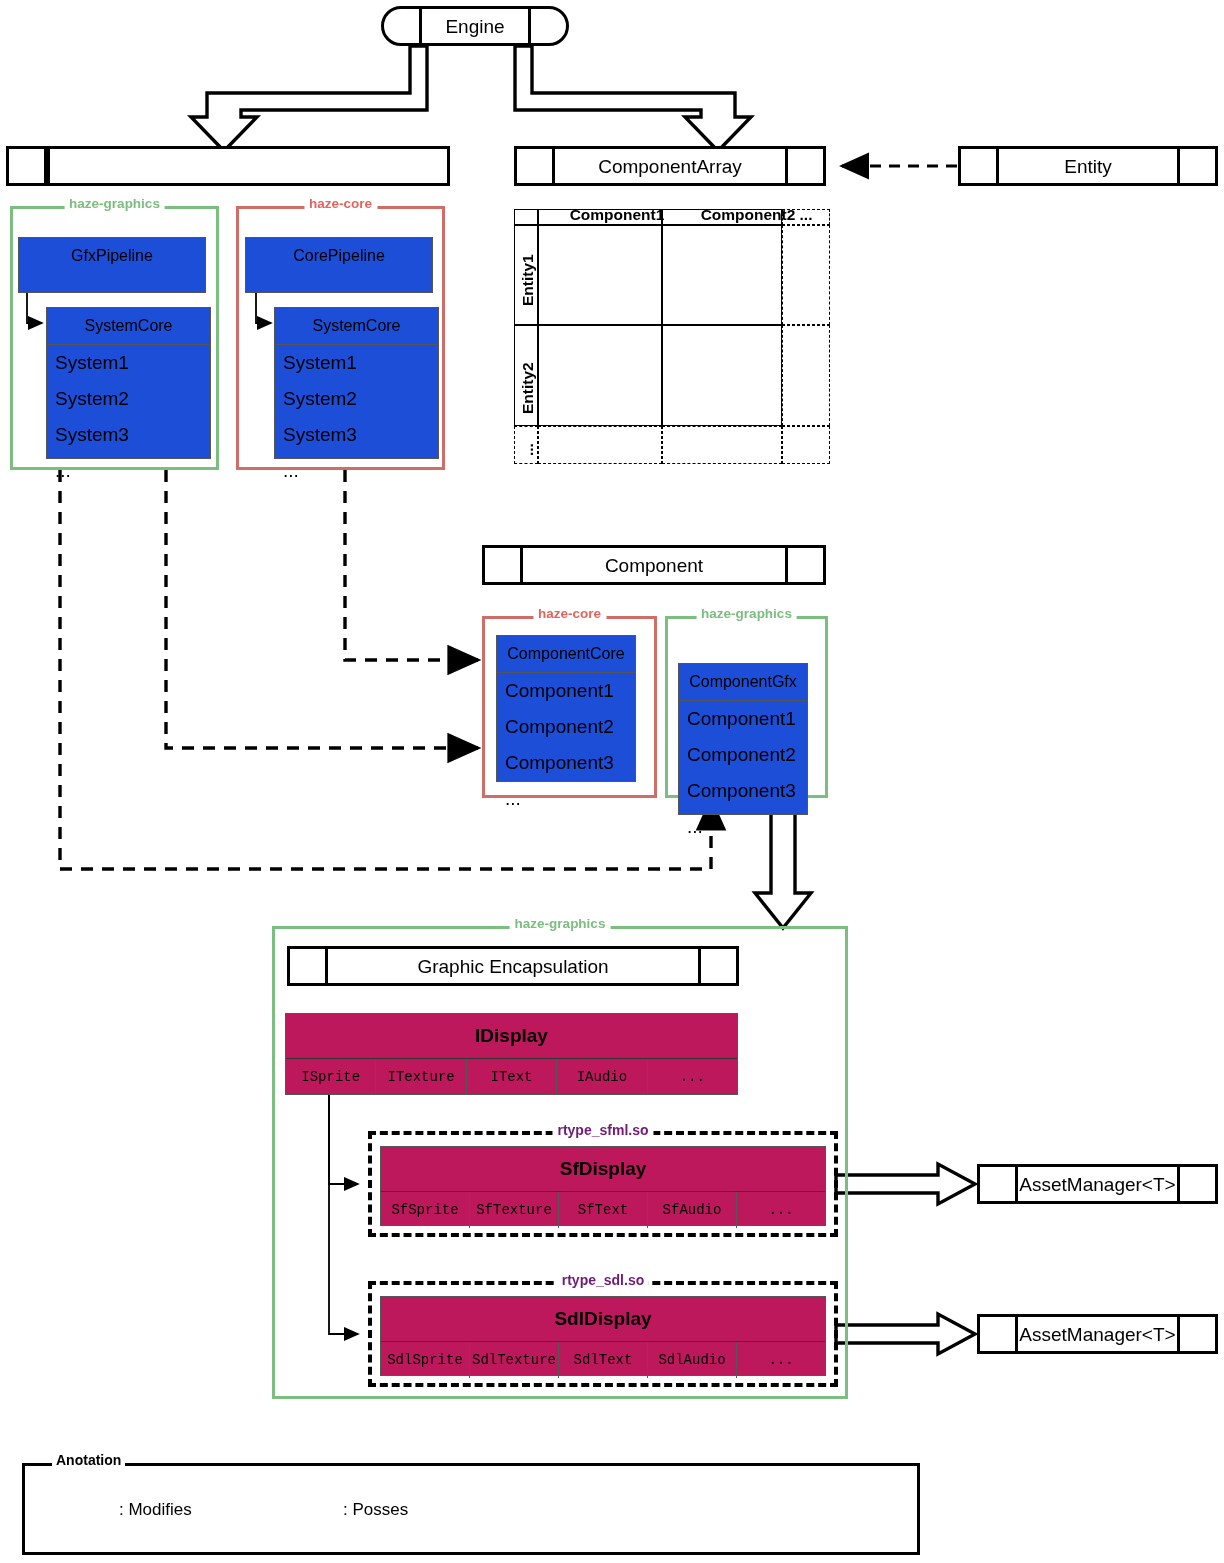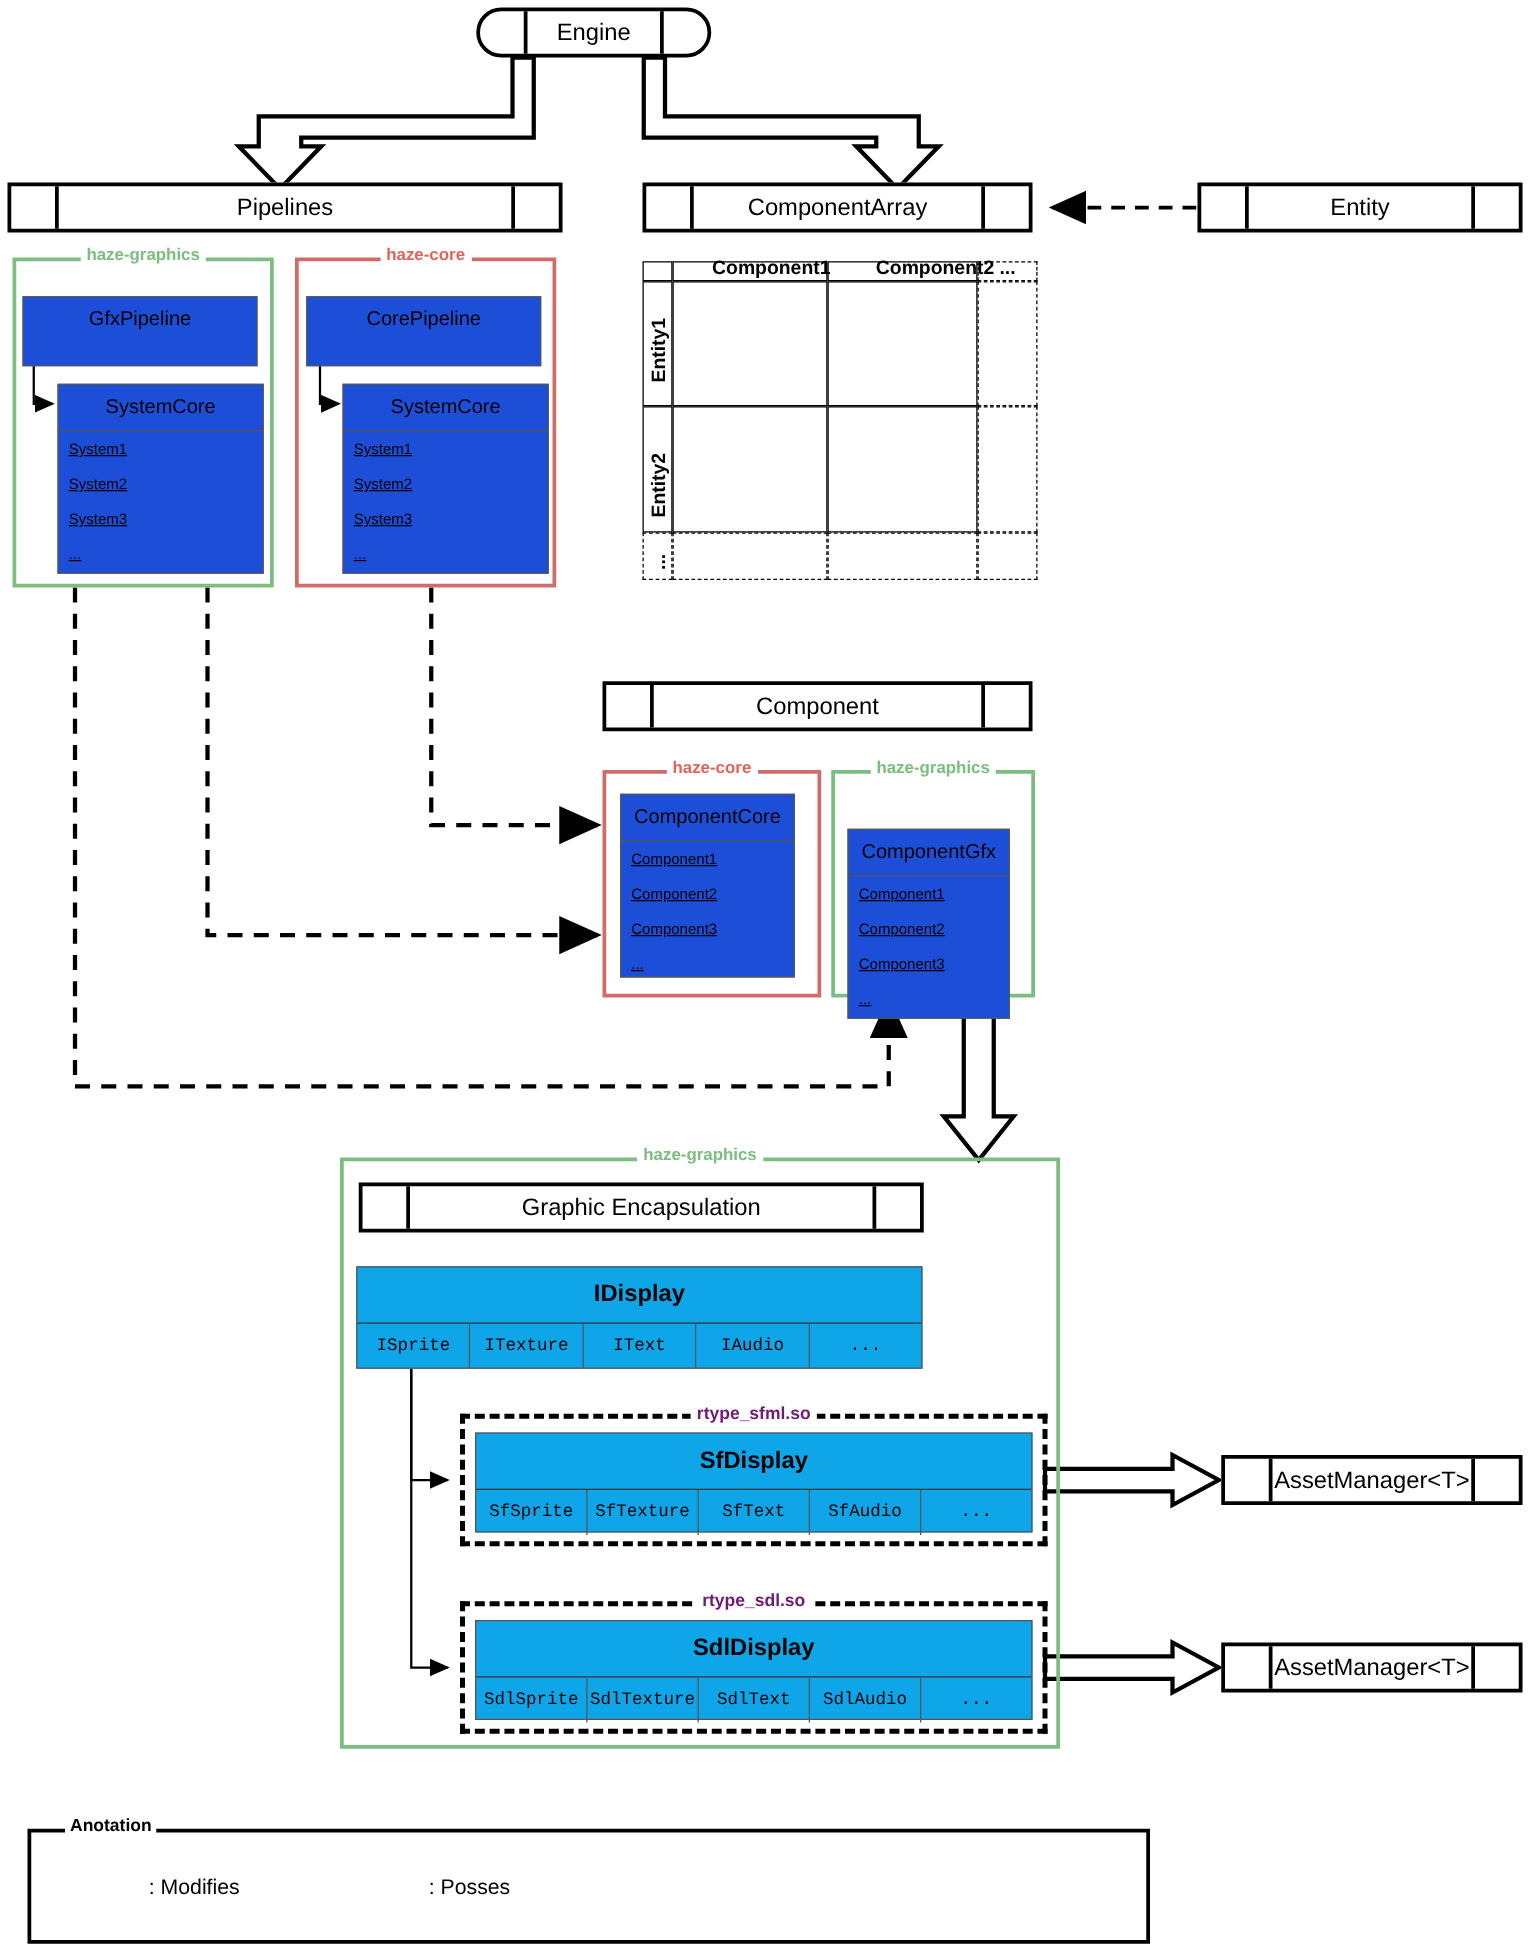--- a/index.html
+++ b/index.html
@@ -92,24 +92,23 @@
     box-sizing:border-box;
   }
   .box .hdr{
     text-align:center;
     font-size:16px;
     padding:9px 4px;
     white-space:nowrap;
   }
   .box .hdr.sep{border-bottom:1px solid #555;}
   .box .row{
-    font-size:12px;
+    font-size:19px;
     padding:7px 8px;
     white-space:nowrap;
-    text-decoration:underline;
   }
 
   
   .grid{
     position:absolute;
     box-sizing:border-box;
   }
   .gcell{
     position:absolute;
     box-sizing:border-box;
@@ -130,21 +129,21 @@
     font-weight:bold;
     white-space:nowrap;
     transform-origin:0 0;
     transform:rotate(-90deg);
   }
 
   
   .dtable{
     position:absolute;
     border:1px solid #555;
-    background:#0ea5e9;
+    background:#be185d;
     box-sizing:border-box;
   }
   .dtable .title{
     text-align:center;
     font-weight:bold;
     font-size:19px;
     padding:11px 0;
     border-bottom:1px solid #333;
     white-space:nowrap;
   }
@@ -274,21 +273,20 @@
   </svg>
 
   <div class="uml-comp" style="left:381px; top:6px; width:188px; height:40px;border-radius:20px;">
     <div class="tab"></div>
     <div class="cap">Engine</div>
     <div class="tab right"></div>
   </div>
 
   <div class="uml-comp" style="left:6px; top:146px; width:444px; height:40px;">
     <div class="tab"></div>
-    <div class="cap">Pipelines</div>
     <div class="tab right"></div>
   </div>
 
   <div class="uml-comp" style="left:514px; top:146px; width:312px; height:40px;">
     <div class="tab"></div>
     <div class="cap">ComponentArray</div>
     <div class="tab right"></div>
   </div>
 
   <div class="uml-comp" style="left:958px; top:146px; width:260px; height:40px;">

